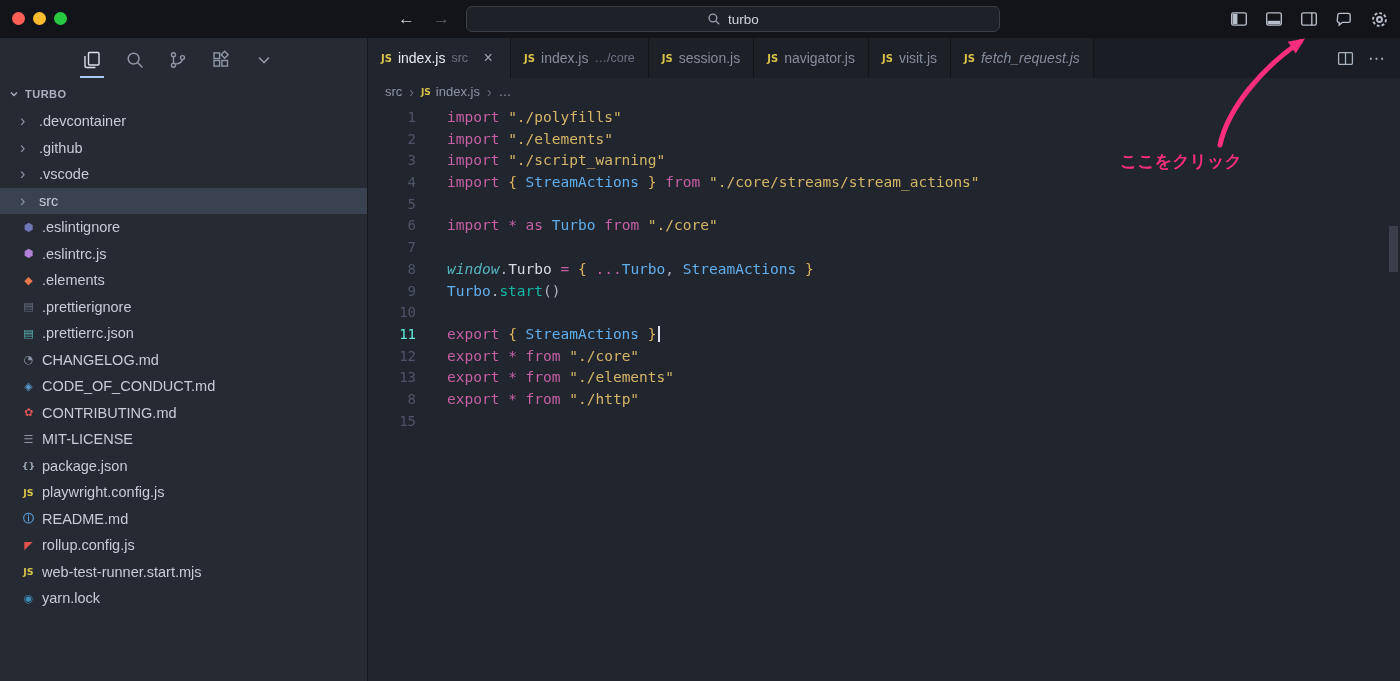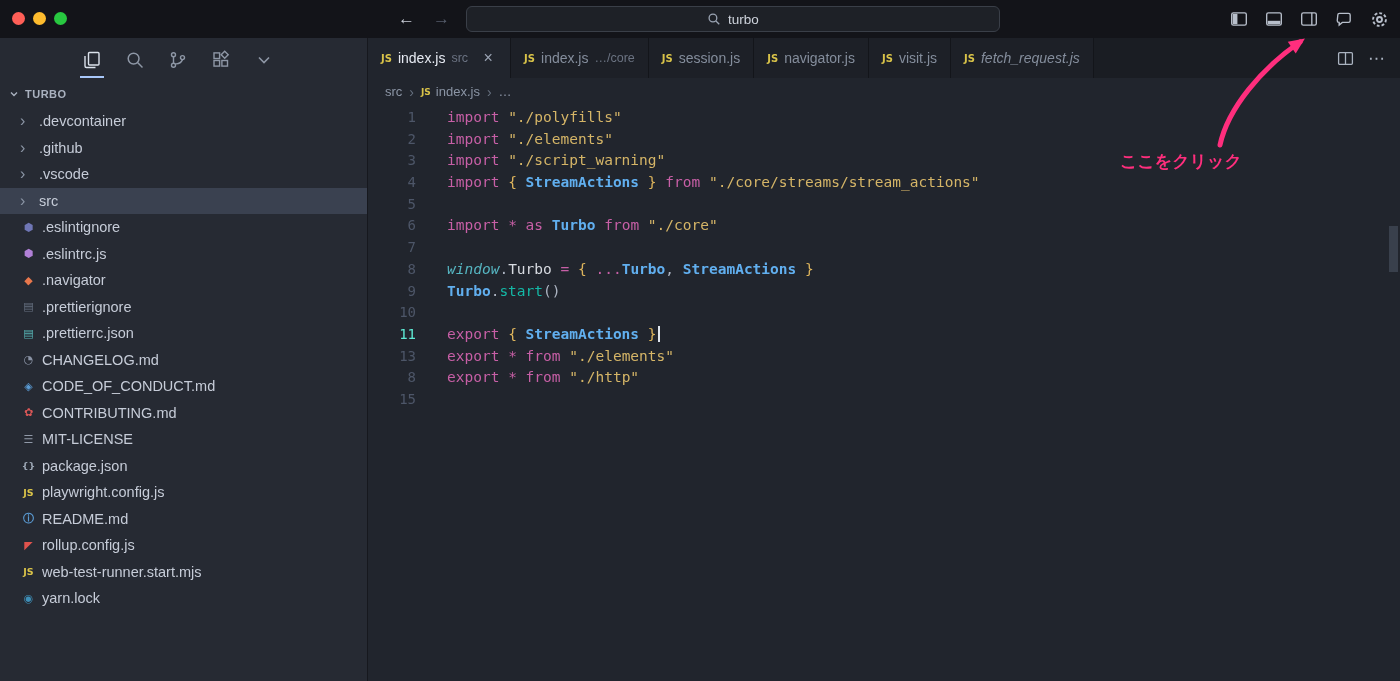--- a/index.html
+++ b/index.html
@@ -48,21 +48,21 @@
   .crumb-sep { color:#66707f; font-size:14px; }
   .bc-badge { font-size:9px; }
 
   .code { position:relative; font-family:"DejaVu Sans Mono","Liberation Mono",monospace; font-size:14.5px; line-height:21.7px; padding-top:2px; }
   .code-line { display:flex; height:21.7px; white-space:pre; }
   .ln { width:48px; flex:none; text-align:right; color:#4d5668; font-size:14px; }
   .ln.active { color:#5eead4; }
   .code-text { margin-left:31px; }
   .tk-kw { color:#c75fa6; } .tk-op { color:#c75fa6; }
   .tk-str { color:#d5b567; }
-  .tk-ty { color:#61afef;font-weight:bold; }
+  .tk-ty { color:#61afef; }
   .tk-bi { color:#56b6c2;font-style:italic; }
   .tk-pu { color:#ddb45c; }
   .tk-pl { color:#adb5c2; }
   .tk-pr { color:#d7dae0; }
   .tk-fn { color:#14b8a6; }
   .cursor { display:inline-block; width:2px; height:16px; background:#dfe5ee; margin-left:1px; vertical-align:-3px; }
 
   .scroll-thumb { position:absolute; right:2px; top:188px; width:9px; height:46px; background:#39404c; }
 
   
@@ -187,21 +187,21 @@
       <div class="tree-item">
         <span class="file-icon" style="color: rgb(111, 118, 181);">⬢</span>
         <span class="tree-label">.eslintignore</span>
       </div>
       <div class="tree-item">
         <span class="file-icon" style="color: rgb(177, 128, 215);">⬢</span>
         <span class="tree-label">.eslintrc.js</span>
       </div>
       <div class="tree-item">
         <span class="file-icon" style="color: rgb(232, 119, 76);">◆</span>
-        <span class="tree-label">.navigator</span>
+        <span class="tree-label">.elements</span>
       </div>
       <div class="tree-item">
         <span class="file-icon" style="color: rgb(102, 112, 129);">▤</span>
         <span class="tree-label">.prettierignore</span>
       </div>
       <div class="tree-item">
         <span class="file-icon" style="color: rgb(86, 179, 180);">▤</span>
         <span class="tree-label">.prettierrc.json</span>
       </div>
       <div class="tree-item">
@@ -305,20 +305,21 @@
       <div class="code-line"><span class="ln">2</span><span class="code-text"><span class="tk tk-kw">import</span><span class="tk tk-pl"> </span><span class="tk tk-str">"./elements"</span></span></div>
       <div class="code-line"><span class="ln">3</span><span class="code-text"><span class="tk tk-kw">import</span><span class="tk tk-pl"> </span><span class="tk tk-str">"./script_warning"</span></span></div>
       <div class="code-line"><span class="ln">4</span><span class="code-text"><span class="tk tk-kw">import</span><span class="tk tk-pl"> </span><span class="tk tk-pu">{</span><span class="tk tk-pl"> </span><span class="tk tk-ty">StreamActions</span><span class="tk tk-pl"> </span><span class="tk tk-pu">}</span><span class="tk tk-pl"> </span><span class="tk tk-kw">from</span><span class="tk tk-pl"> </span><span class="tk tk-str">"./core/streams/stream_actions"</span></span></div>
       <div class="code-line"><span class="ln">5</span><span class="code-text"></span></div>
       <div class="code-line"><span class="ln">6</span><span class="code-text"><span class="tk tk-kw">import</span><span class="tk tk-pl"> </span><span class="tk tk-op">*</span><span class="tk tk-pl"> </span><span class="tk tk-kw">as</span><span class="tk tk-pl"> </span><span class="tk tk-ty">Turbo</span><span class="tk tk-pl"> </span><span class="tk tk-kw">from</span><span class="tk tk-pl"> </span><span class="tk tk-str">"./core"</span></span></div>
       <div class="code-line"><span class="ln">7</span><span class="code-text"></span></div>
       <div class="code-line"><span class="ln">8</span><span class="code-text"><span class="tk tk-bi">window</span><span class="tk tk-pl">.</span><span class="tk tk-pr">Turbo</span><span class="tk tk-pl"> </span><span class="tk tk-op">=</span><span class="tk tk-pl"> </span><span class="tk tk-pu">{</span><span class="tk tk-pl"> </span><span class="tk tk-op">...</span><span class="tk tk-ty">Turbo</span><span class="tk tk-pl">, </span><span class="tk tk-ty">StreamActions</span><span class="tk tk-pl"> </span><span class="tk tk-pu">}</span></span></div>
       <div class="code-line"><span class="ln">9</span><span class="code-text"><span class="tk tk-ty">Turbo</span><span class="tk tk-pl">.</span><span class="tk tk-fn">start</span><span class="tk tk-pl">()</span></span></div>
       <div class="code-line"><span class="ln">10</span><span class="code-text"></span></div>
       <div class="code-line"><span class="ln active">11</span><span class="code-text"><span class="tk tk-kw">export</span><span class="tk tk-pl"> </span><span class="tk tk-pu">{</span><span class="tk tk-pl"> </span><span class="tk tk-ty">StreamActions</span><span class="tk tk-pl"> </span><span class="tk tk-pu">}</span><span class="cursor"></span></span></div>
+      <div class="code-line"><span class="ln">12</span><span class="code-text"><span class="tk tk-kw">export</span><span class="tk tk-pl"> </span><span class="tk tk-op">*</span><span class="tk tk-pl"> </span><span class="tk tk-kw">from</span><span class="tk tk-pl"> </span><span class="tk tk-str">"./core"</span></span></div>
       <div class="code-line"><span class="ln">13</span><span class="code-text"><span class="tk tk-kw">export</span><span class="tk tk-pl"> </span><span class="tk tk-op">*</span><span class="tk tk-pl"> </span><span class="tk tk-kw">from</span><span class="tk tk-pl"> </span><span class="tk tk-str">"./elements"</span></span></div>
       <div class="code-line"><span class="ln">8</span><span class="code-text"><span class="tk tk-kw">export</span><span class="tk tk-pl"> </span><span class="tk tk-op">*</span><span class="tk tk-pl"> </span><span class="tk tk-kw">from</span><span class="tk tk-pl"> </span><span class="tk tk-str">"./http"</span></span></div>
       <div class="code-line"><span class="ln">15</span><span class="code-text"></span></div>
     </div>
   <div class="scroll-thumb"></div>
 </div>
 
 <div class="annotation-text" style="color: rgb(255, 46, 125);">ここをクリック</div>
 <svg class="arrow-overlay" viewBox="0 0 1400 681">
   <defs>

